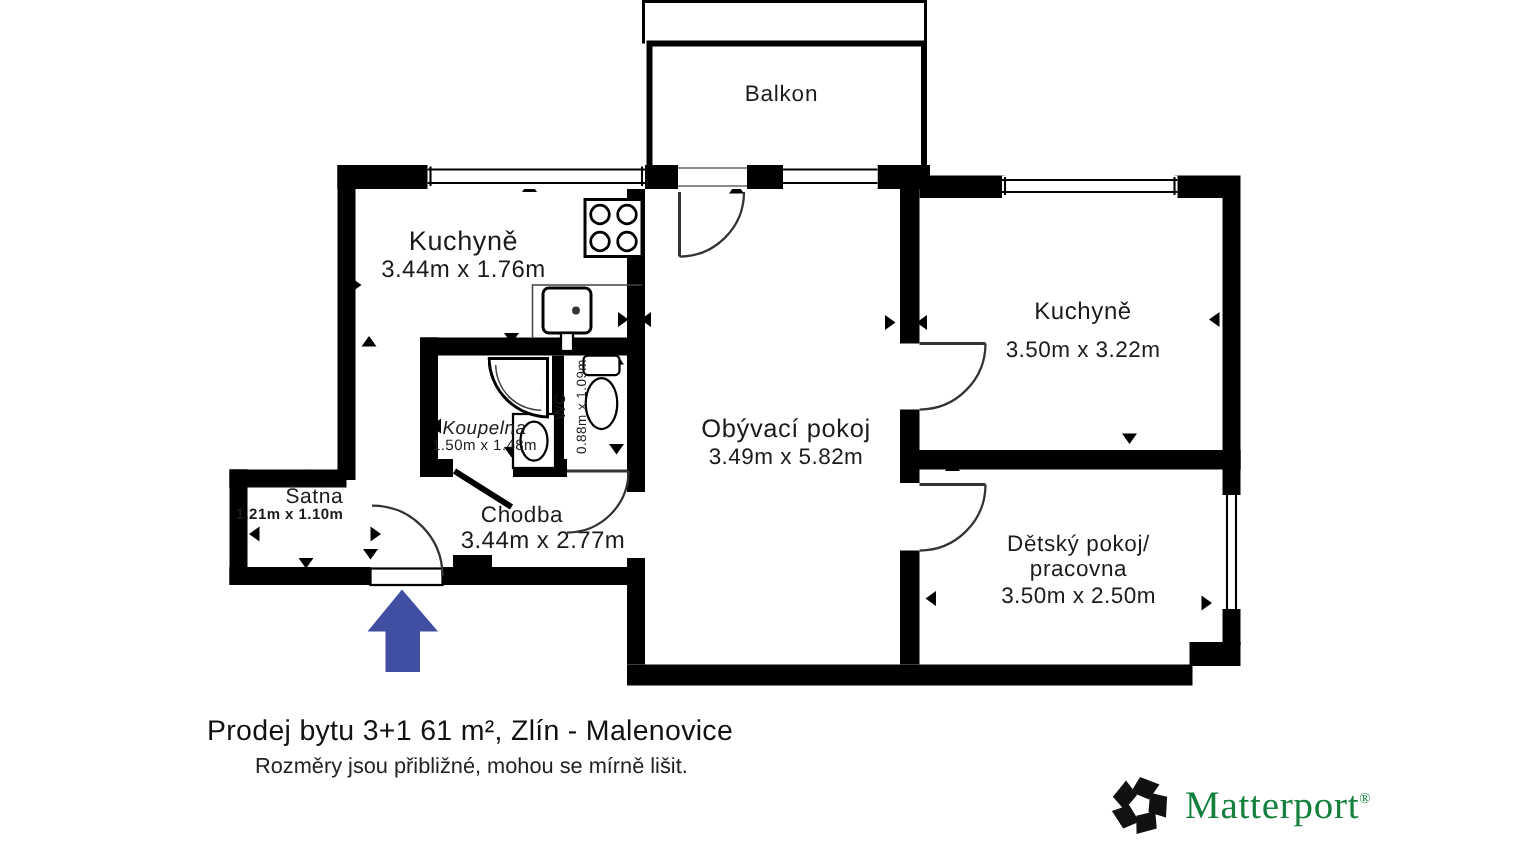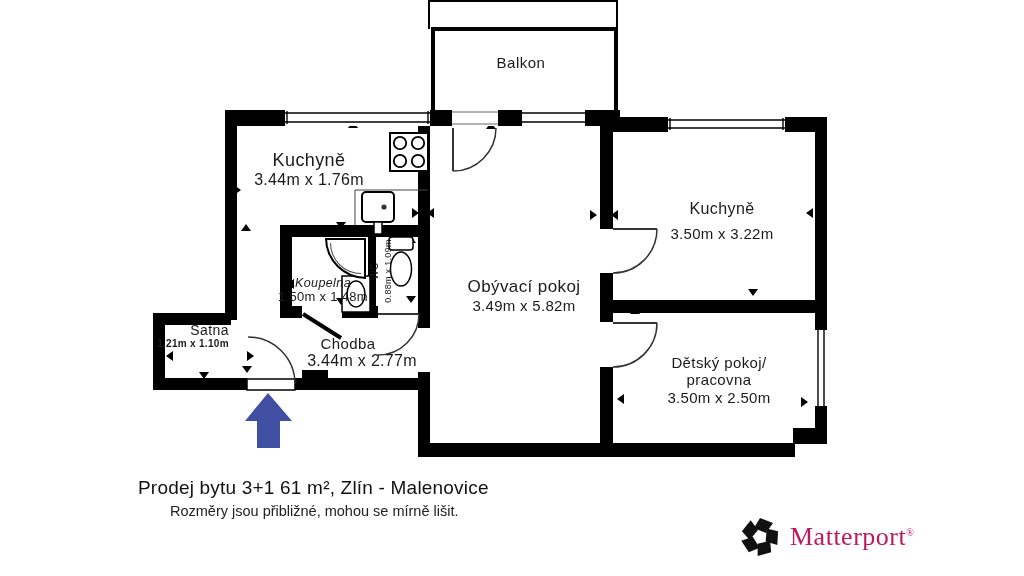--- a/index.html
+++ b/index.html
@@ -8,40 +8,40 @@
   .wall{position:absolute;background:#000;}
   .overlay{position:absolute;left:0;top:0;pointer-events:none;}
   .label{position:absolute;text-align:center;transform:translate(-50%,-50%);white-space:nowrap;line-height:1.15;}
   .room-name{font-size:16px;letter-spacing:.4px;}
   .room-dims{font-size:15px;letter-spacing:.3px;}
   .lbl-kuchyne .room-name{font-size:18px;}
   .lbl-kuchyne .room-dims{font-size:16px;}
   .lbl-obyvaci .room-name{font-size:17px;}
   .lbl-balkon{font-size:15px;letter-spacing:.5px;}
   .lbl-koupelna .room-name{font-size:12.5px;font-style:italic;}
-  .lbl-koupelna .room-dims{font-size:13px;}
+  .lbl-koupelna .room-dims{font-size:10px;}
   .lbl-satna .room-name{font-size:14px;}
   .lbl-satna .room-dims{font-size:10px;font-weight:bold;}
   .lbl-detsky .room-name{font-size:15px;}
   .lbl-wc{transform:translate(-50%,-50%) rotate(-90deg);font-size:9.5px;line-height:1.5;}
   .lbl-wc .room-name{font-size:10px;}
   .lbl-wc .room-dims{font-size:9px;}
   .shower{position:absolute;left:325px;top:238px;width:41px;height:41px;border:2px solid #000;
           border-bottom-left-radius:100%;background:#fff;box-sizing:border-box;}
   .shower:after{content:"";position:absolute;right:3px;top:3px;width:30px;height:30px;
           border-bottom-left-radius:100%;border:1px solid #444;border-top:none;border-right:none;}
   .marker{position:absolute;width:0;height:0;}
   .m-up{border-left:5px solid transparent;border-right:5px solid transparent;border-bottom:7px solid #000;}
   .m-down{border-left:5px solid transparent;border-right:5px solid transparent;border-top:7px solid #000;}
   .m-left{border-top:5px solid transparent;border-bottom:5px solid transparent;border-right:7px solid #000;}
   .m-right{border-top:5px solid transparent;border-bottom:5px solid transparent;border-left:7px solid #000;}
   .footer-title{position:absolute;left:138px;top:477px;font-size:19px;letter-spacing:.2px;color:#111;}
   .footer-sub{position:absolute;left:170px;top:503px;font-size:14.5px;color:#222;}
   .brand{position:absolute;left:738px;top:515px;display:flex;align-items:center;}
-  .brand-text{font-family:"Liberation Serif", serif;font-size:26px;color:#be185d;margin-left:8px;letter-spacing:.5px;}
+  .brand-text{font-family:"Liberation Serif", serif;font-size:26px;color:#15803d;margin-left:8px;letter-spacing:.5px;}
   .brand-reg{font-size:10px;vertical-align:top;line-height:2.2;}
 </style>
 </head>
 <body>
 
 <div class="canvas">
 
   <div id="walls">
       <div class="wall" style="left: 225px; top: 110px; width: 62px; height: 16px; background: rgb(0, 0, 0);"></div>
       <div class="wall" style="left: 430px; top: 110px; width: 22px; height: 16px; background: rgb(0, 0, 0);"></div>

